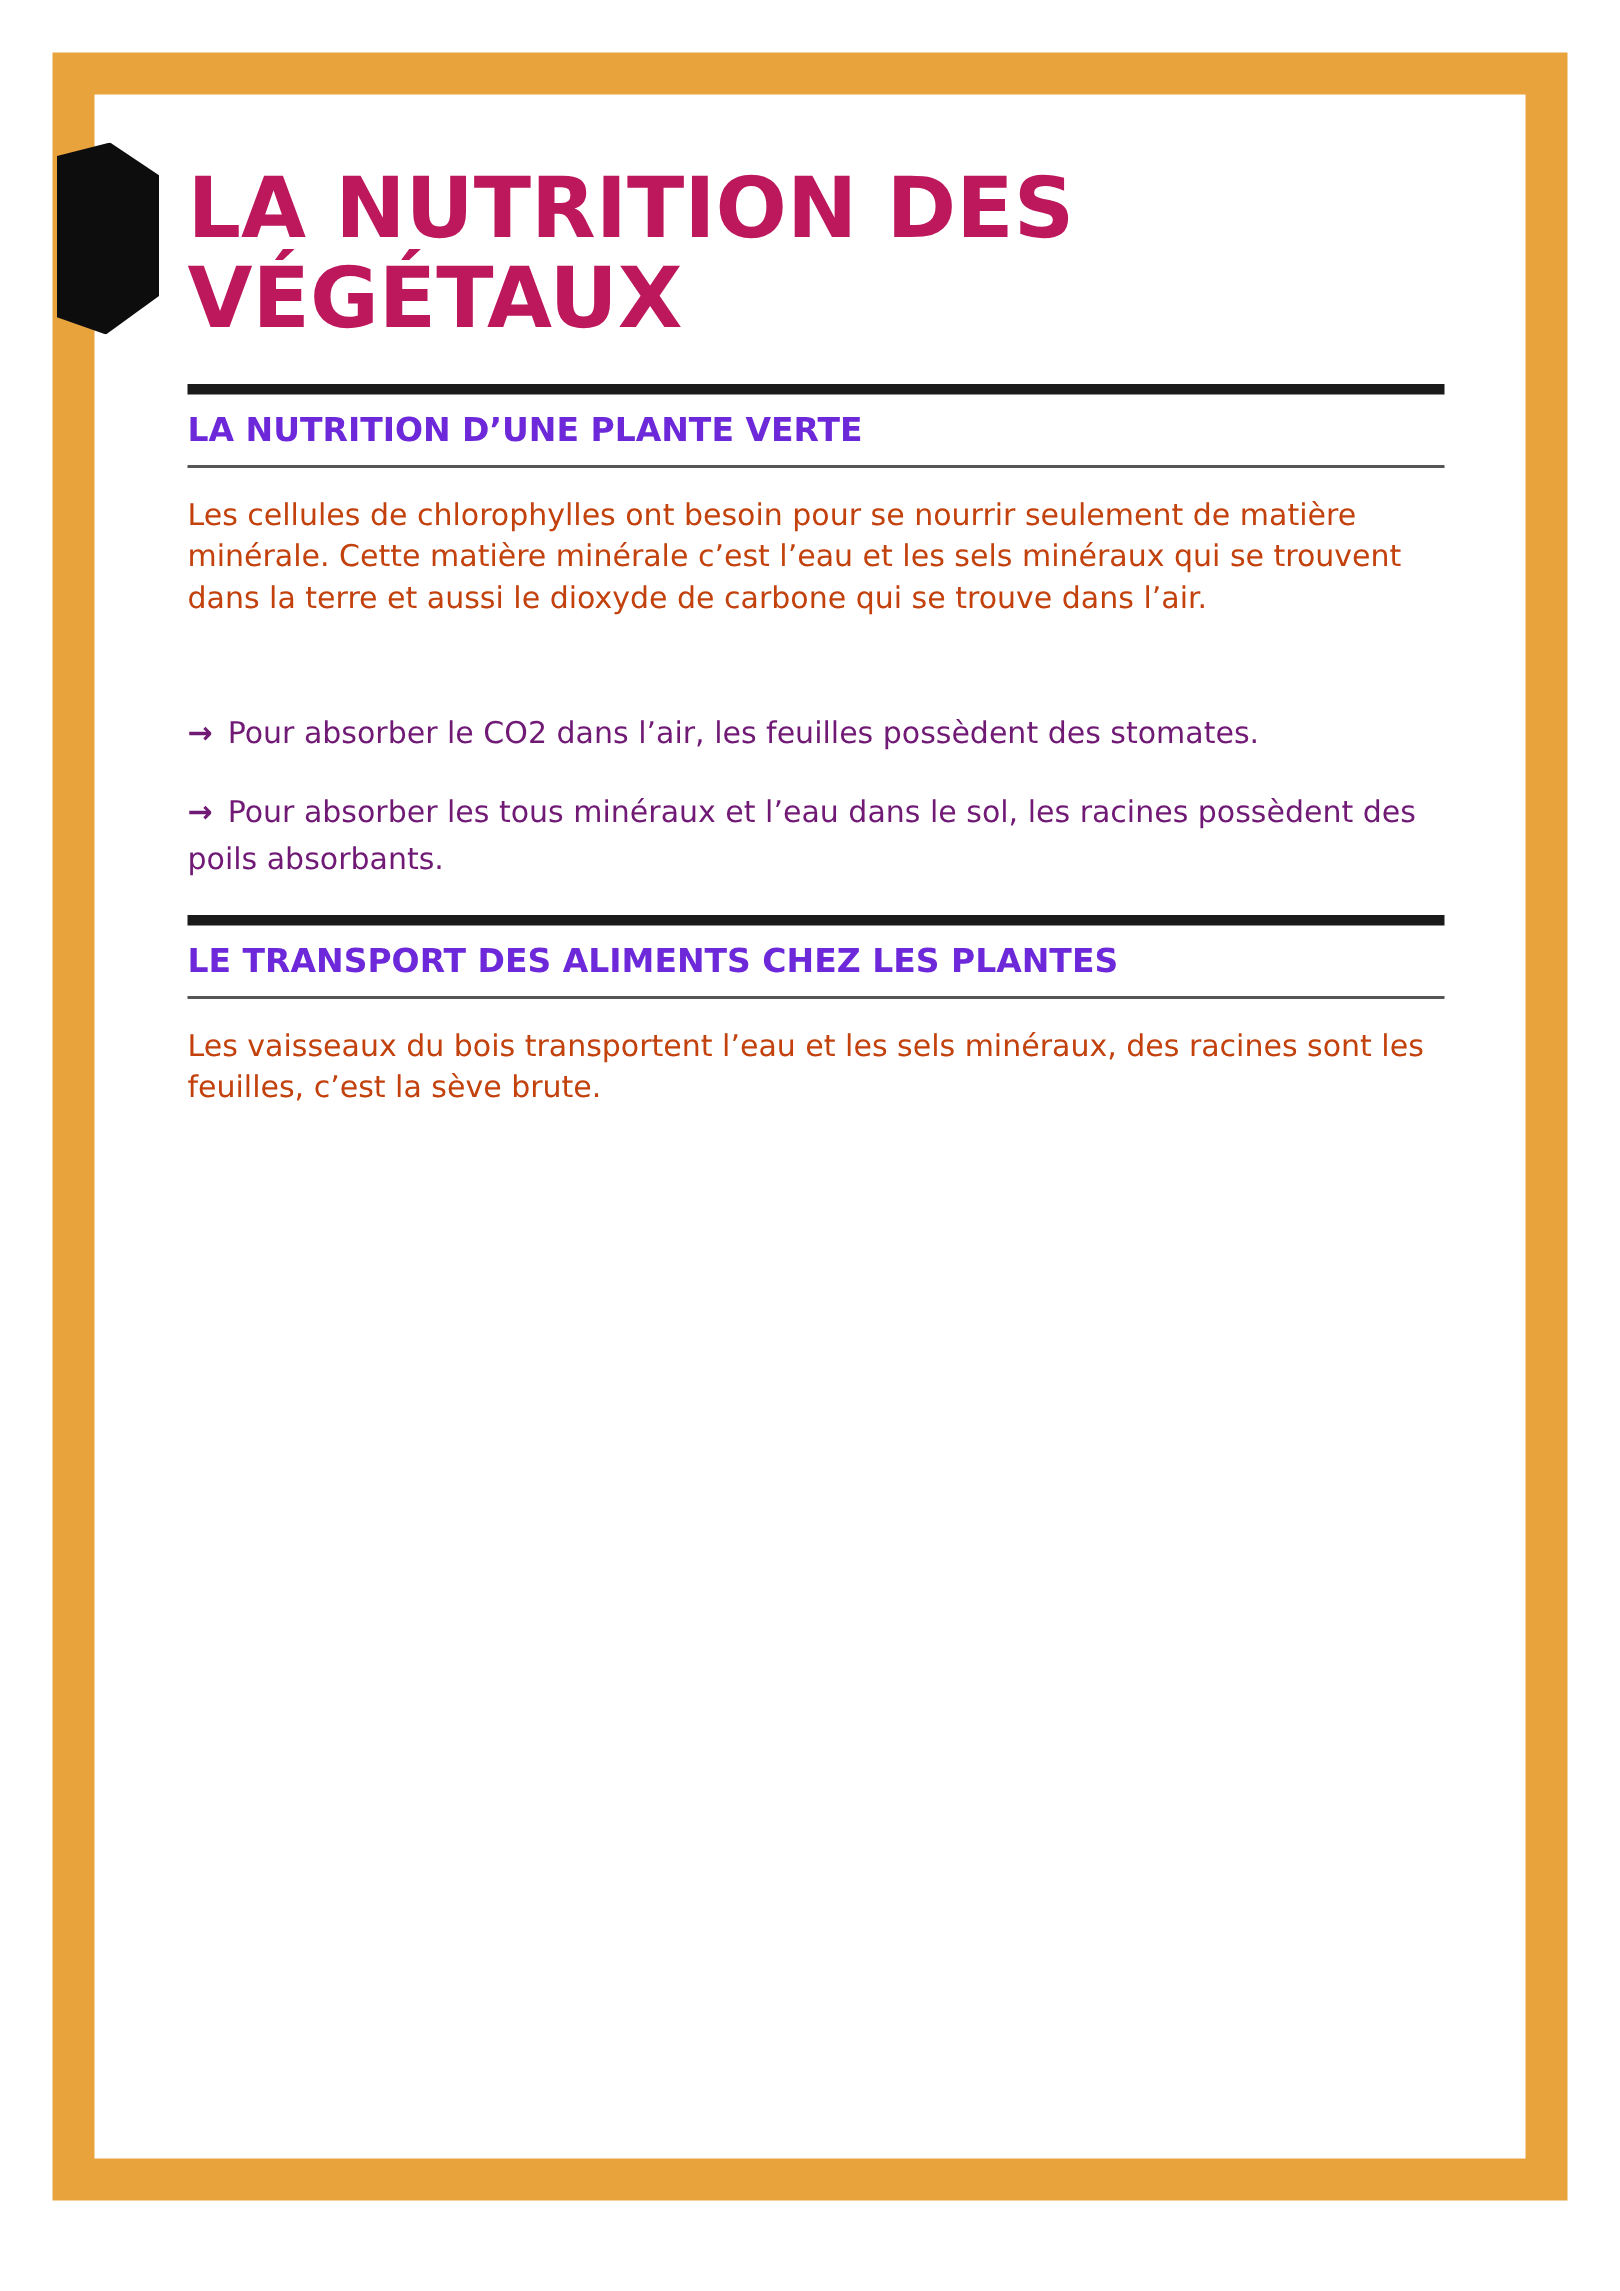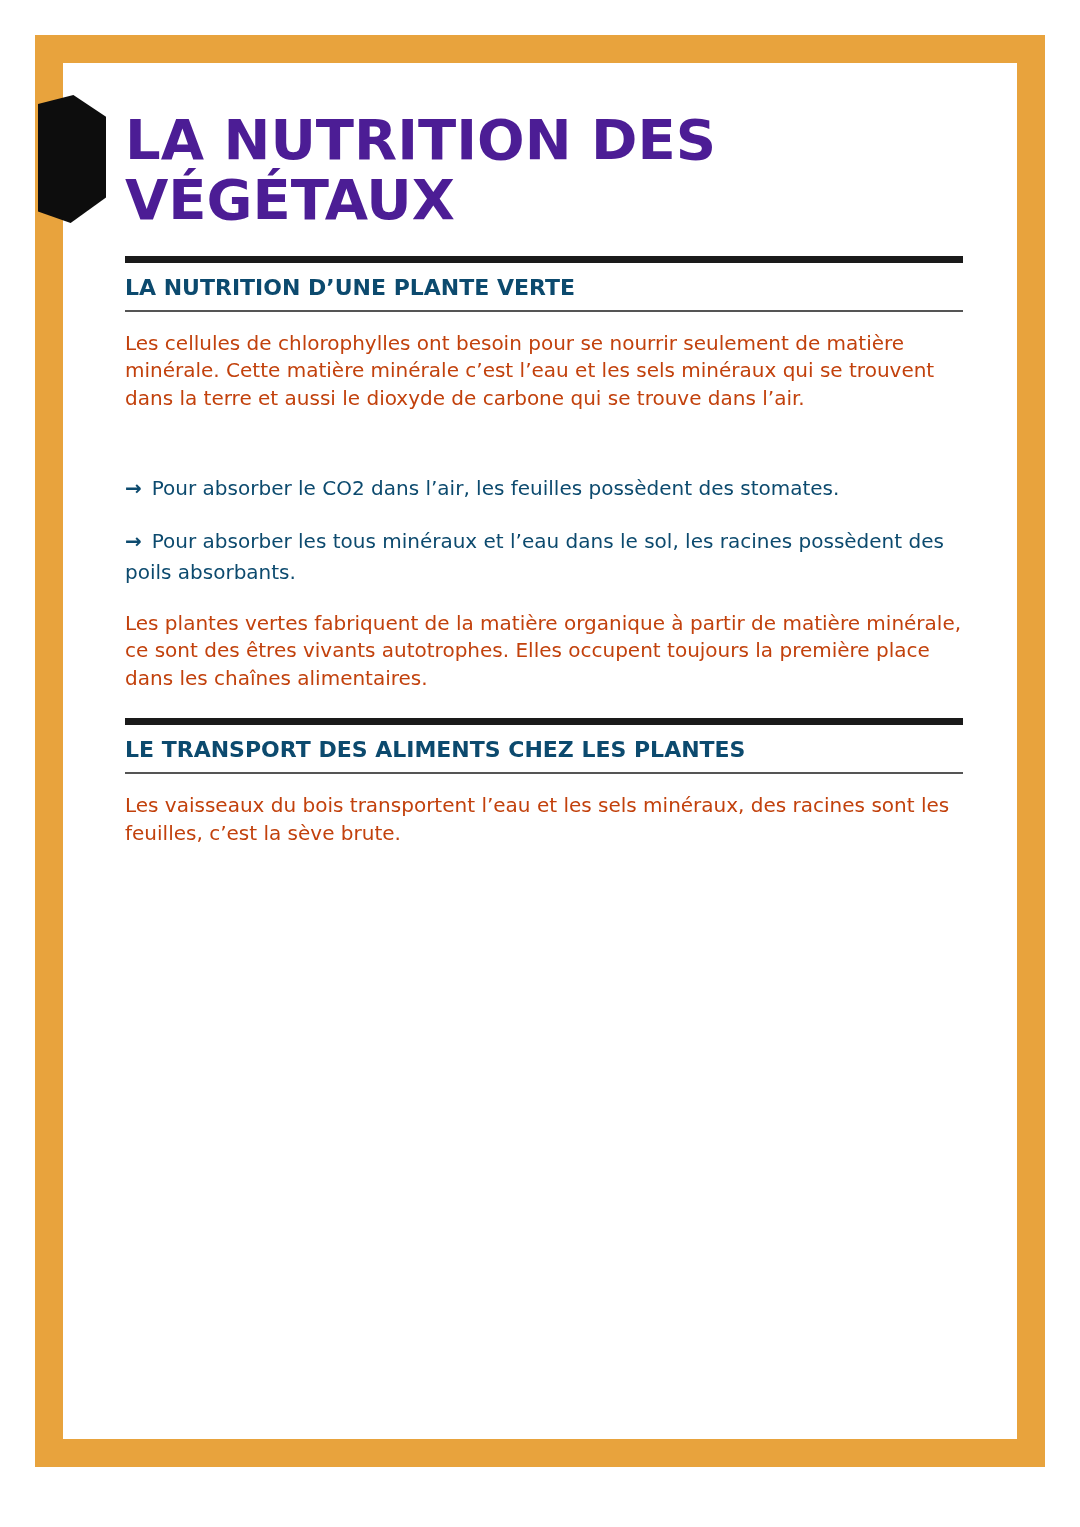--- a/index.html
+++ b/index.html
@@ -39,47 +39,47 @@
     left: 125px;
     top: 110px;
     width: 838px;
     z-index: 2;
   }
   .doc-title {
     font-size: 56px;
     font-weight: bold;
     line-height: 1.07;
     letter-spacing: 0px;
-    color: #4c1d95;
+    color: #be185d;
     margin-bottom: 26px;
   }
   .section { margin-top: 6px; }
   .section-bar {
     width: 100%;
     height: 7px;
     background: #1a1a1a;
   }
   .section-header {
     font-size: 22px;
     font-weight: bold;
-    color: #0c4a6e;
+    color: #6d28d9;
     padding: 12px 0 10px 0;
     border-bottom: 2px solid #555555;
     margin-bottom: 18px;
   }
   .para {
     font-size: 20px;
     line-height: 1.38;
     color: #c2410c;
     margin-bottom: 26px;
   }
   .bullet {
     font-size: 20px;
     line-height: 1.55;
-    color: #0c4a6e;
+    color: #701a75;
     margin-bottom: 22px;
   }
   .bullet .arrow {
     font-weight: bold;
     margin-right: 10px;
   }
   .gap-before-bullets { height: 34px; }
   .section + .section { margin-top: 12px; }
 </style>
 </head>
@@ -106,21 +106,20 @@
       <p class="bullet">
         <span class="arrow">→</span><span>Pour absorber le CO2 dans l’air, les feuilles possèdent des stomates.</span>
       </p>
 
       <p class="bullet">
         <span class="arrow">→</span><span>Pour absorber les tous minéraux et l’eau dans le sol, les racines possèdent des poils absorbants.</span>
       </p>
 
 
 
-      <p class="para">Les plantes vertes fabriquent de la matière organique à partir de matière minérale, ce sont des êtres vivants autotrophes. Elles occupent toujours la première place dans les chaînes alimentaires.</p>
     </div>
 
     <div class="section">
       <div class="section-bar"></div>
       <h2 class="section-header">LE TRANSPORT DES ALIMENTS CHEZ LES PLANTES</h2>
 
       <p class="para">Les vaisseaux du bois transportent l’eau et les sels minéraux, des racines sont les feuilles, c’est la sève brute.</p>
 
     </div>
 

